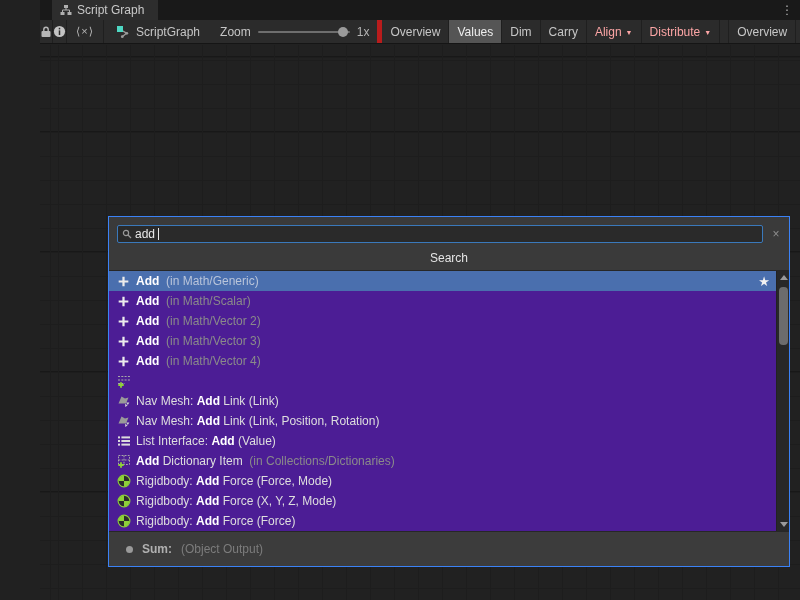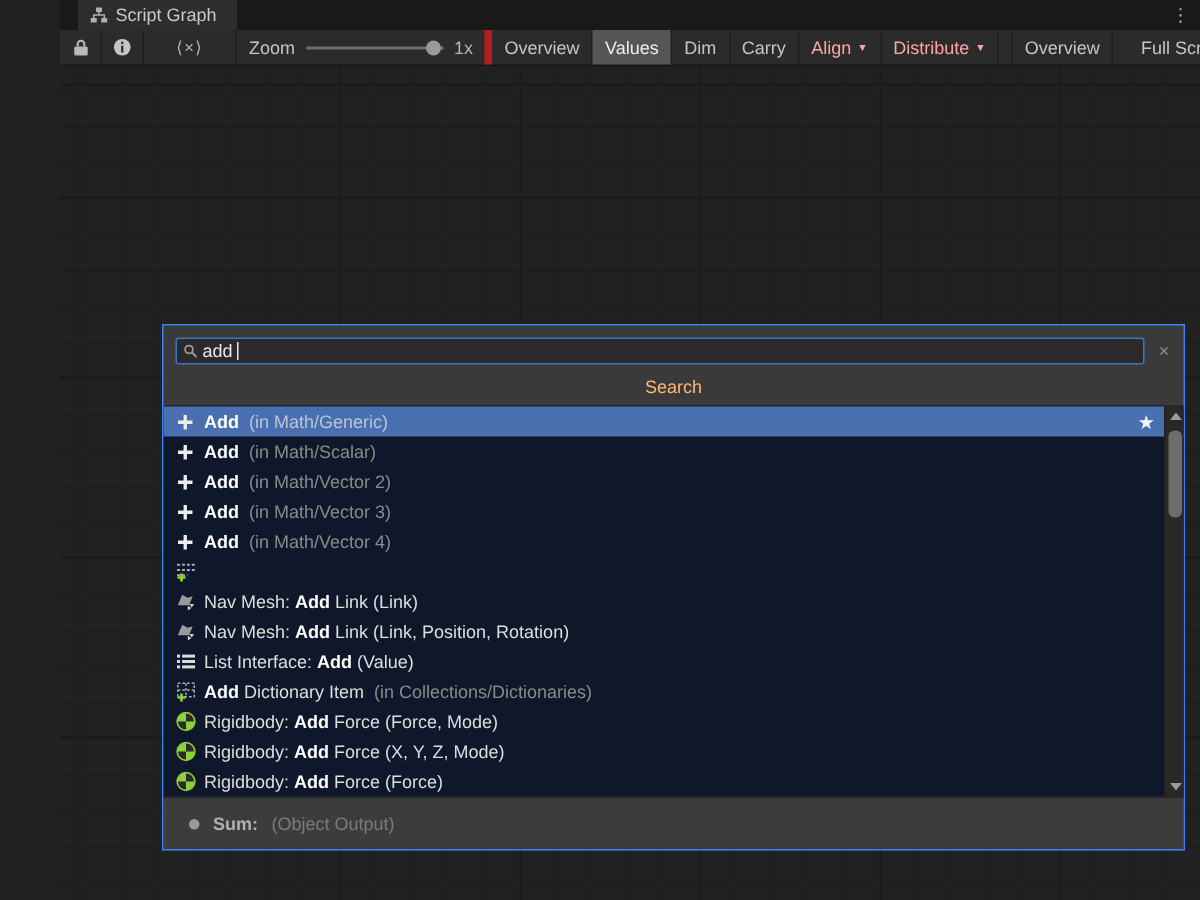--- a/index.html
+++ b/index.html
@@ -52,23 +52,23 @@
 
   
   .finder { position:absolute; left:68px; top:216px; width:682px; height:351px; background:#3a3a3a;
             border:1px solid #3b82f6; display:flex; flex-direction:column; }
   .search-row { height:29px; display:flex; align-items:center; padding:5px 6px 0 8px; gap:6px; }
   .search-box { flex:1; height:18px; background:#2a2a2a; border:1px solid #3a79bb; border-radius:2px;
                 display:flex; align-items:center; padding:0 4px; gap:3px; }
   .search-text { color:#e8e8e8; font-size:12px; line-height:16px; }
   .caret { width:1px; height:12px; background:#e8e8e8; }
   .clear-x { color:#8d8d8d; font-size:12px; width:14px; text-align:center; cursor:default; }
-  .finder-header { height:25px; line-height:25px; text-align:center; color:#fdba74; font-size:12px;
+  .finder-header { height:25px; line-height:25px; text-align:center; color:#e5e5e5; font-size:12px;
                    border-bottom:1px solid #272727; }
-  .list-wrap { position:relative; height:260px; background:#0f172a; }
+  .list-wrap { position:relative; height:260px; background:#4c1d95; }
   #finder-list { position:absolute; left:0; top:0; right:13px; bottom:0; }
   .row { height:20px; display:flex; align-items:center; padding:0 6px 0 7px; gap:5px;
          font-size:12px; color:#dedede; cursor:default; }
   .row.sel { background:#4a6fae; }
   .ricon { width:15px; height:14px; display:flex; align-items:center; justify-content:center;
            flex:0 0 15px; }
   .rtext { white-space:nowrap; overflow:hidden; }
   .rtext b { color:#ffffff; }
   .note { color:#8a8a8a; }
   .row.sel .note { color:#b9c5da; }
@@ -124,20 +124,29 @@
     <div class="tseg icon-only">
       <svg width="13" height="13" viewBox="0 0 14 14">
           <circle cx="7" cy="7" r="6" fill="#c4c4c4"></circle>
           <rect x="6.2" y="3" width="1.6" height="1.7" fill="#2b2b2b"></rect>
           <rect x="6.2" y="5.8" width="1.6" height="5" fill="#2b2b2b"></rect>
         </svg>
     </div>
     <div class="tseg" style="width:62px;">
       <span class="codeglyph">⟨×⟩</span>
     </div>
+    <div class="tseg graphseg">
+      <svg width="14" height="14" viewBox="0 0 14 14">
+          <path d="M5 5 L10.5 8.2 M10.5 8.2 L6.5 11.5" stroke="#9a9a9a" stroke-width="1.4" fill="none"></path>
+          <rect x="1" y="1" width="6" height="6" fill="#4ed8c3"></rect>
+          <circle cx="10.8" cy="8.3" r="1.4" fill="#9a9a9a"></circle>
+          <circle cx="6.3" cy="11.7" r="1.4" fill="#9a9a9a"></circle>
+        </svg>
+      <span>ScriptGraph</span>
+    </div>
     <div class="zoomseg">
       <span>Zoom</span>
       <span class="zoomtrack">
         <span class="zoomknob"></span>
       </span>
       <span class="zoomval">1x</span>
     </div>
     <div id="toolbar-buttons">
         <div class="tbtn">
           <span>Overview</span>

